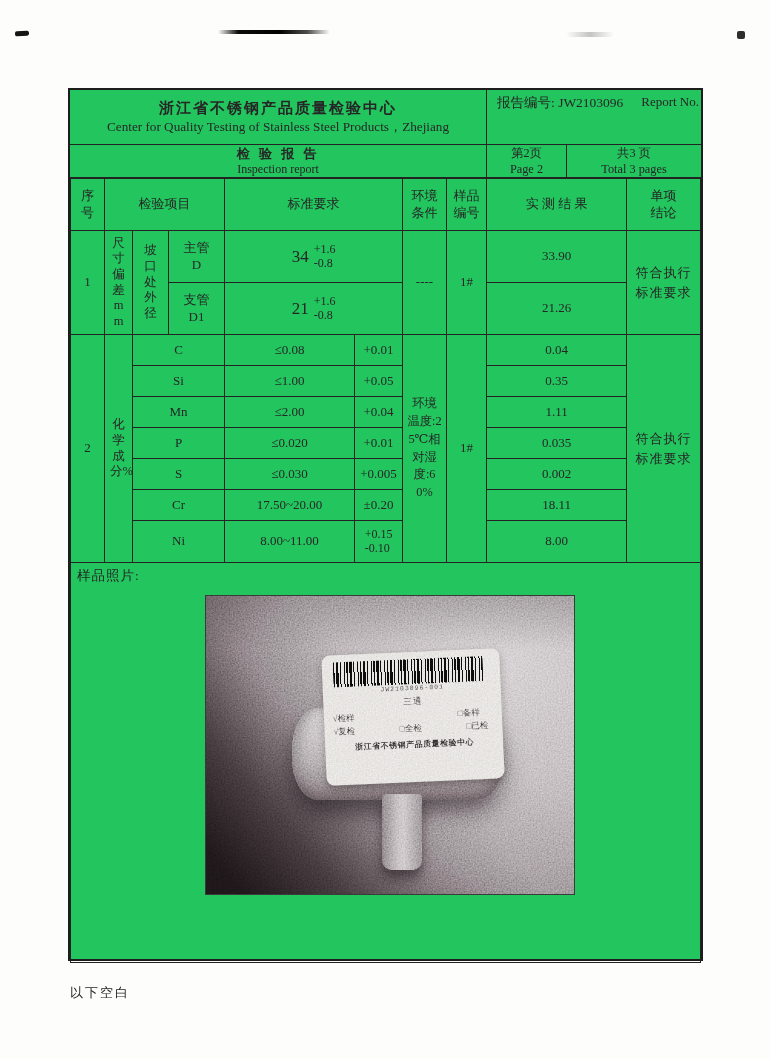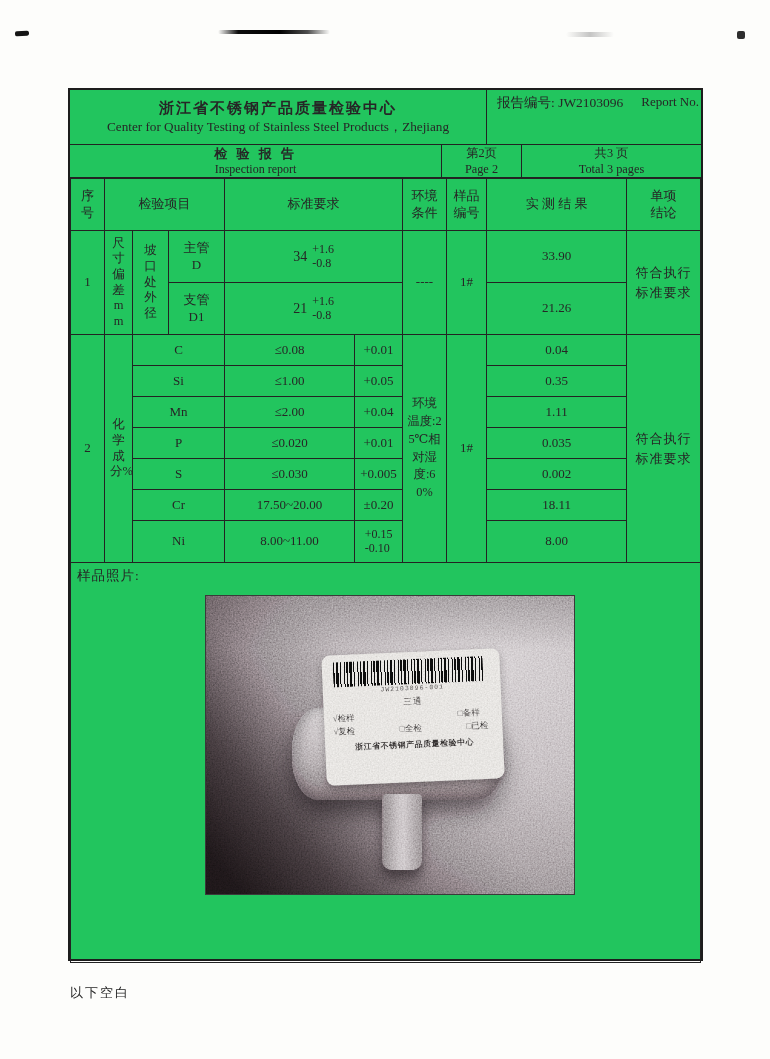--- a/index.html
+++ b/index.html
@@ -23,40 +23,40 @@
   
   .hd-row1 { display:flex; height:55px; border-bottom:1.6px solid #222; }
   .hd-org  { width:417px; border-right:1.6px solid #222; display:flex; flex-direction:column;
              align-items:center; justify-content:center; line-height:1.35; }
   .org-cn  { font-size:15px; font-weight:600; letter-spacing:2px; }
   .org-en  { font-size:13.2px; }
   .hd-repno{ flex:1; padding:4px 2px 1px 10px; display:flex; flex-direction:row; justify-content:space-between; }
   .repno-main { font-size:13.5px; }
   .repno-sub  { font-size:13px; }
   .hd-row2 { display:flex; height:33px; border-bottom:1.6px solid #222; }
-  .hd-title{ width:372px; border-right:1.6px solid #222; text-align:center; line-height:1.25; padding-top:1px; }
+  .hd-title{ width:417px; border-right:1.6px solid #222; text-align:center; line-height:1.25; padding-top:1px; }
   .title-cn{ font-size:13px; font-weight:600; letter-spacing:3px; }
   .title-en{ font-size:12px; }
   .hd-page { width:80px; border-right:1.6px solid #222; text-align:center; font-size:12.3px; line-height:1.3; padding-top:1px; }
   .hd-total{ flex:1; text-align:center; font-size:12.3px; line-height:1.3; padding-top:1px; }
 
   
   table.main { border-collapse:collapse; width:100%; table-layout:fixed; }
   table.main td, table.main th { border:1.6px solid #232323; text-align:center;
        vertical-align:middle; padding:0; font-weight:normal; font-size:13px; line-height:1.25; }
   th.colhead { font-size:13.2px; }
   tr.hdr    > * { height:52px; }
   tr.dimrow > td { height:52px; }
   tr.chem   > td { height:31px; }
   tr.chem-last > td { height:42px; }
   .vert { width:17px; margin:0 auto; word-break:break-all; line-height:1.25; font-size:12.5px; }
   .stackpair { display:inline-flex; flex-direction:column; font-size:12px; line-height:1.15;
                text-align:left; vertical-align:middle; margin-left:5px; }
   .dimstd { display:flex; align-items:center; justify-content:center; }
-  .nominal { font-size:14px;text-align:right; }
+  .nominal { font-size:17px;text-align:right; }
   .envwrap { width:36px; margin:0 auto; word-break:break-all; font-size:12.3px; line-height:1.45; }
   .tolcell { font-size:12.5px;margin-left:43px; }
   .concl { display:inline-block; width:58px; letter-spacing:1px; font-size:13px; line-height:1.5; }
 
   
   td.photocell { height:400px; position:relative; vertical-align:top; }
   .photo-label { position:absolute; left:6px; top:5px; font-size:13.5px; letter-spacing:1px; }
   .photo { position:absolute; left:134px; top:32px; width:370px; height:300px;
            border:1.5px solid #3a3a3a; overflow:hidden; background:#b9b0b4; }
   .photo-bg { position:absolute; inset:0;

